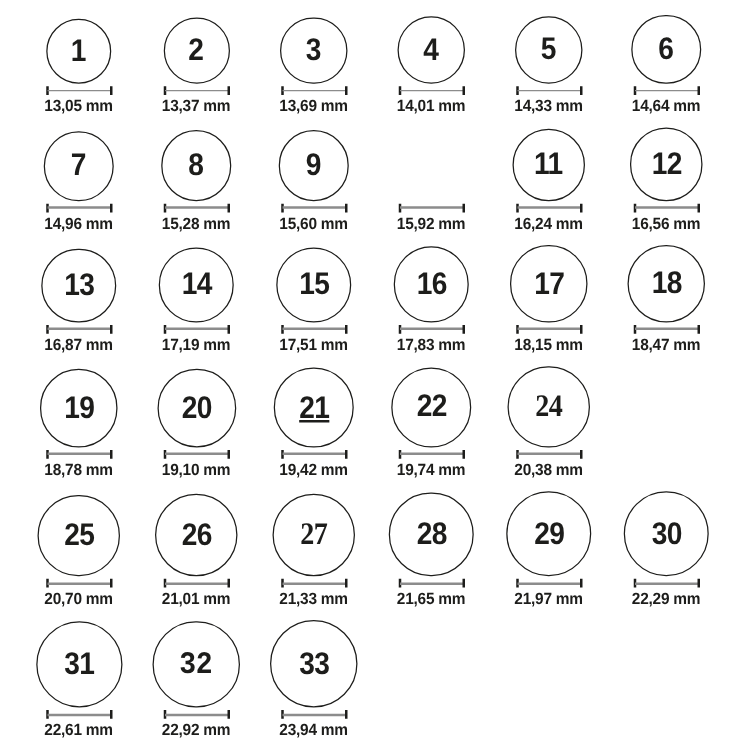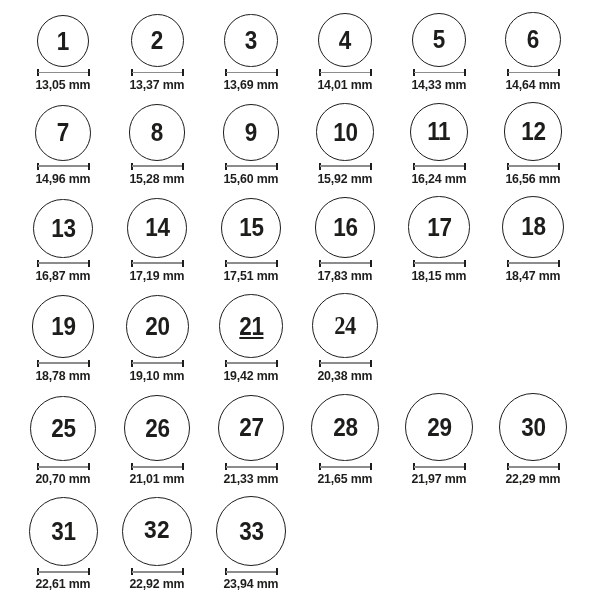--- a/index.html
+++ b/index.html
@@ -168,23 +168,20 @@
         <div class="cell">
           <div class="circle" style="width: 56.9px; height: 56.9px;">
             <span class="num">9</span>
           </div>
           <div class="dim">
             <span class="bar"></span>
           </div>
           <span class="lab">15,60 mm</span>
         </div>
         <div class="cell">
-          <div class="circle" style="width: 57.5px; height: 57.5px;">
-            <span class="num">10</span>
-          </div>
           <div class="dim">
             <span class="bar"></span>
           </div>
           <span class="lab">15,92 mm</span>
         </div>
         <div class="cell">
           <div class="circle" style="width: 58px; height: 58px;">
             <span class="num">11</span>
           </div>
           <div class="dim">
@@ -280,20 +277,29 @@
         <div class="cell">
           <div class="circle" style="width: 63.5px; height: 63.5px; text-decoration: underline;">
             <span class="num">21</span>
           </div>
           <div class="dim">
             <span class="bar"></span>
           </div>
           <span class="lab">19,42 mm</span>
         </div>
         <div class="cell">
+          <div class="circle" style="width: 64px; height: 64px;">
+            <span class="num">22</span>
+          </div>
+          <div class="dim">
+            <span class="bar"></span>
+          </div>
+          <span class="lab">19,74 mm</span>
+        </div>
+        <div class="cell">
           <div class="circle" style="width: 65.2px; height: 65.2px; font-family: Liberation Serif, serif;">
             <span class="num">24</span>
           </div>
           <div class="dim">
             <span class="bar"></span>
           </div>
           <span class="lab">20,38 mm</span>
         </div>
       </div>
       <div class="row">
@@ -309,21 +315,21 @@
         <div class="cell">
           <div class="circle" style="width: 66.3px; height: 66.3px;">
             <span class="num">26</span>
           </div>
           <div class="dim">
             <span class="bar"></span>
           </div>
           <span class="lab">21,01 mm</span>
         </div>
         <div class="cell">
-          <div class="circle" style="width: 66.8px; height: 66.8px;">
+          <div class="circle" style="width: 66.8px; height: 66.8px; font-family: Liberation Serif, serif;">
             <span class="num">27</span>
           </div>
           <div class="dim">
             <span class="bar"></span>
           </div>
           <span class="lab">21,33 mm</span>
         </div>
         <div class="cell">
           <div class="circle" style="width: 67.3px; height: 67.3px;">
             <span class="num">28</span>

